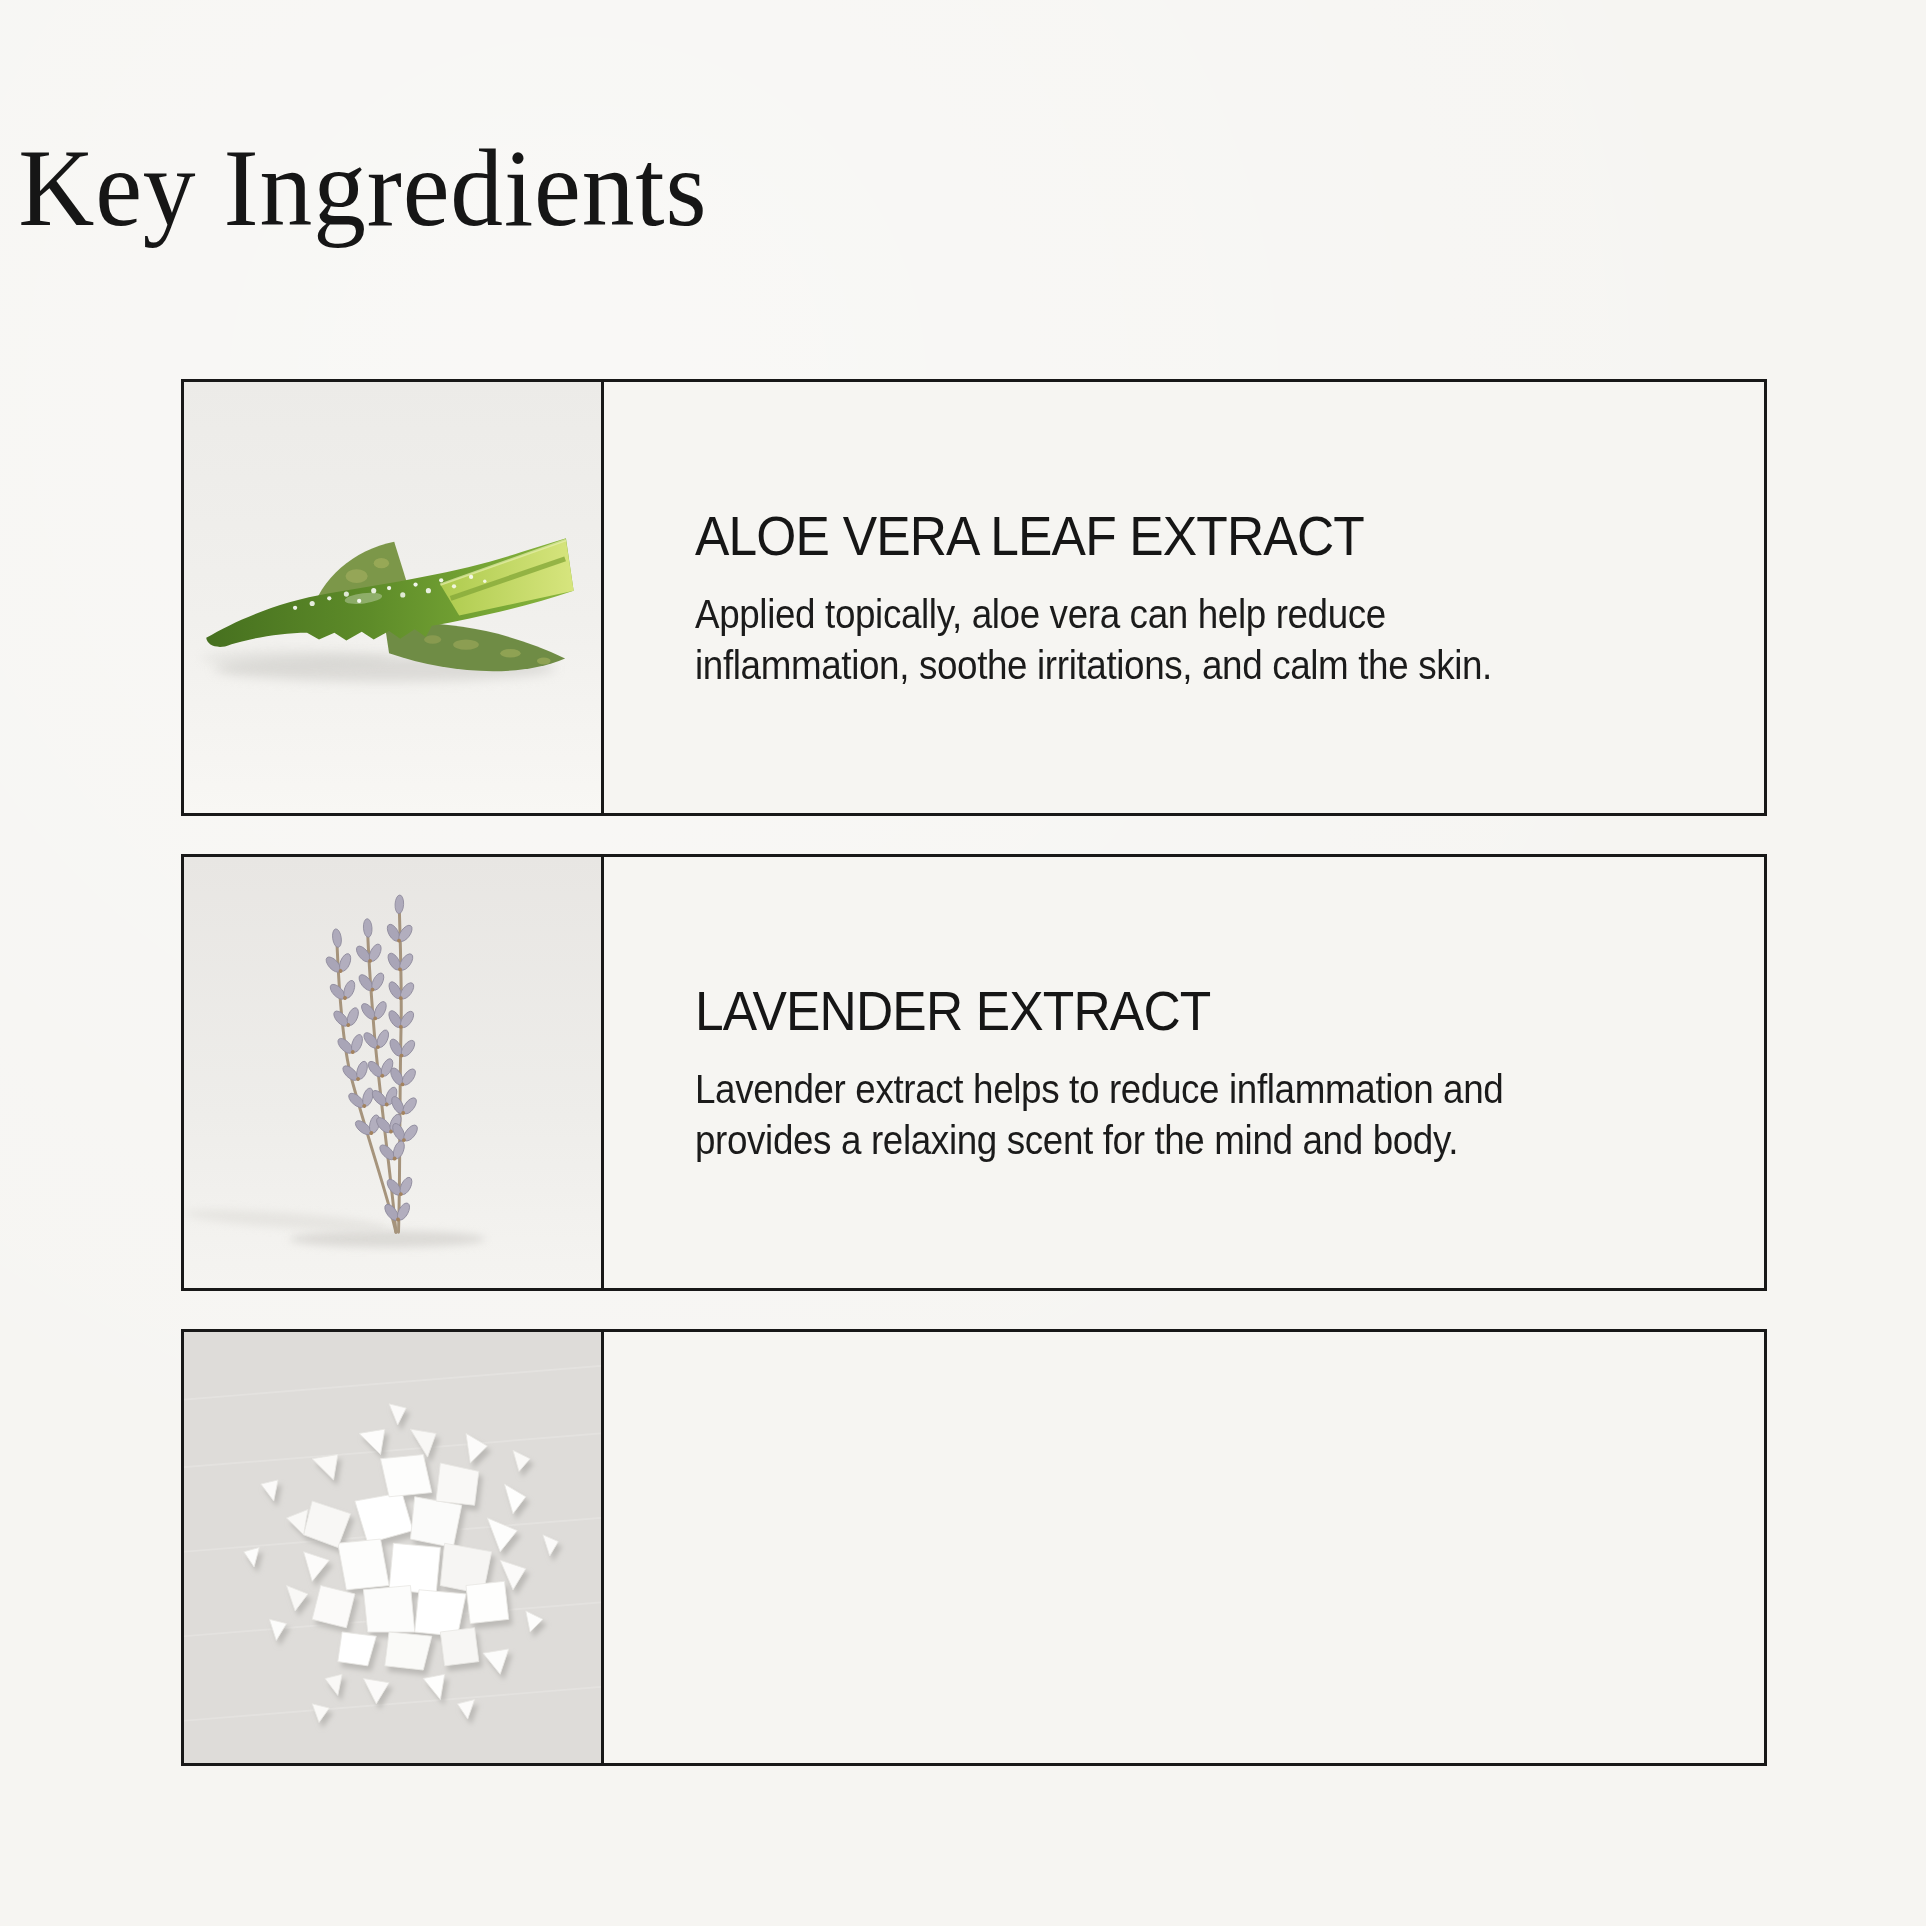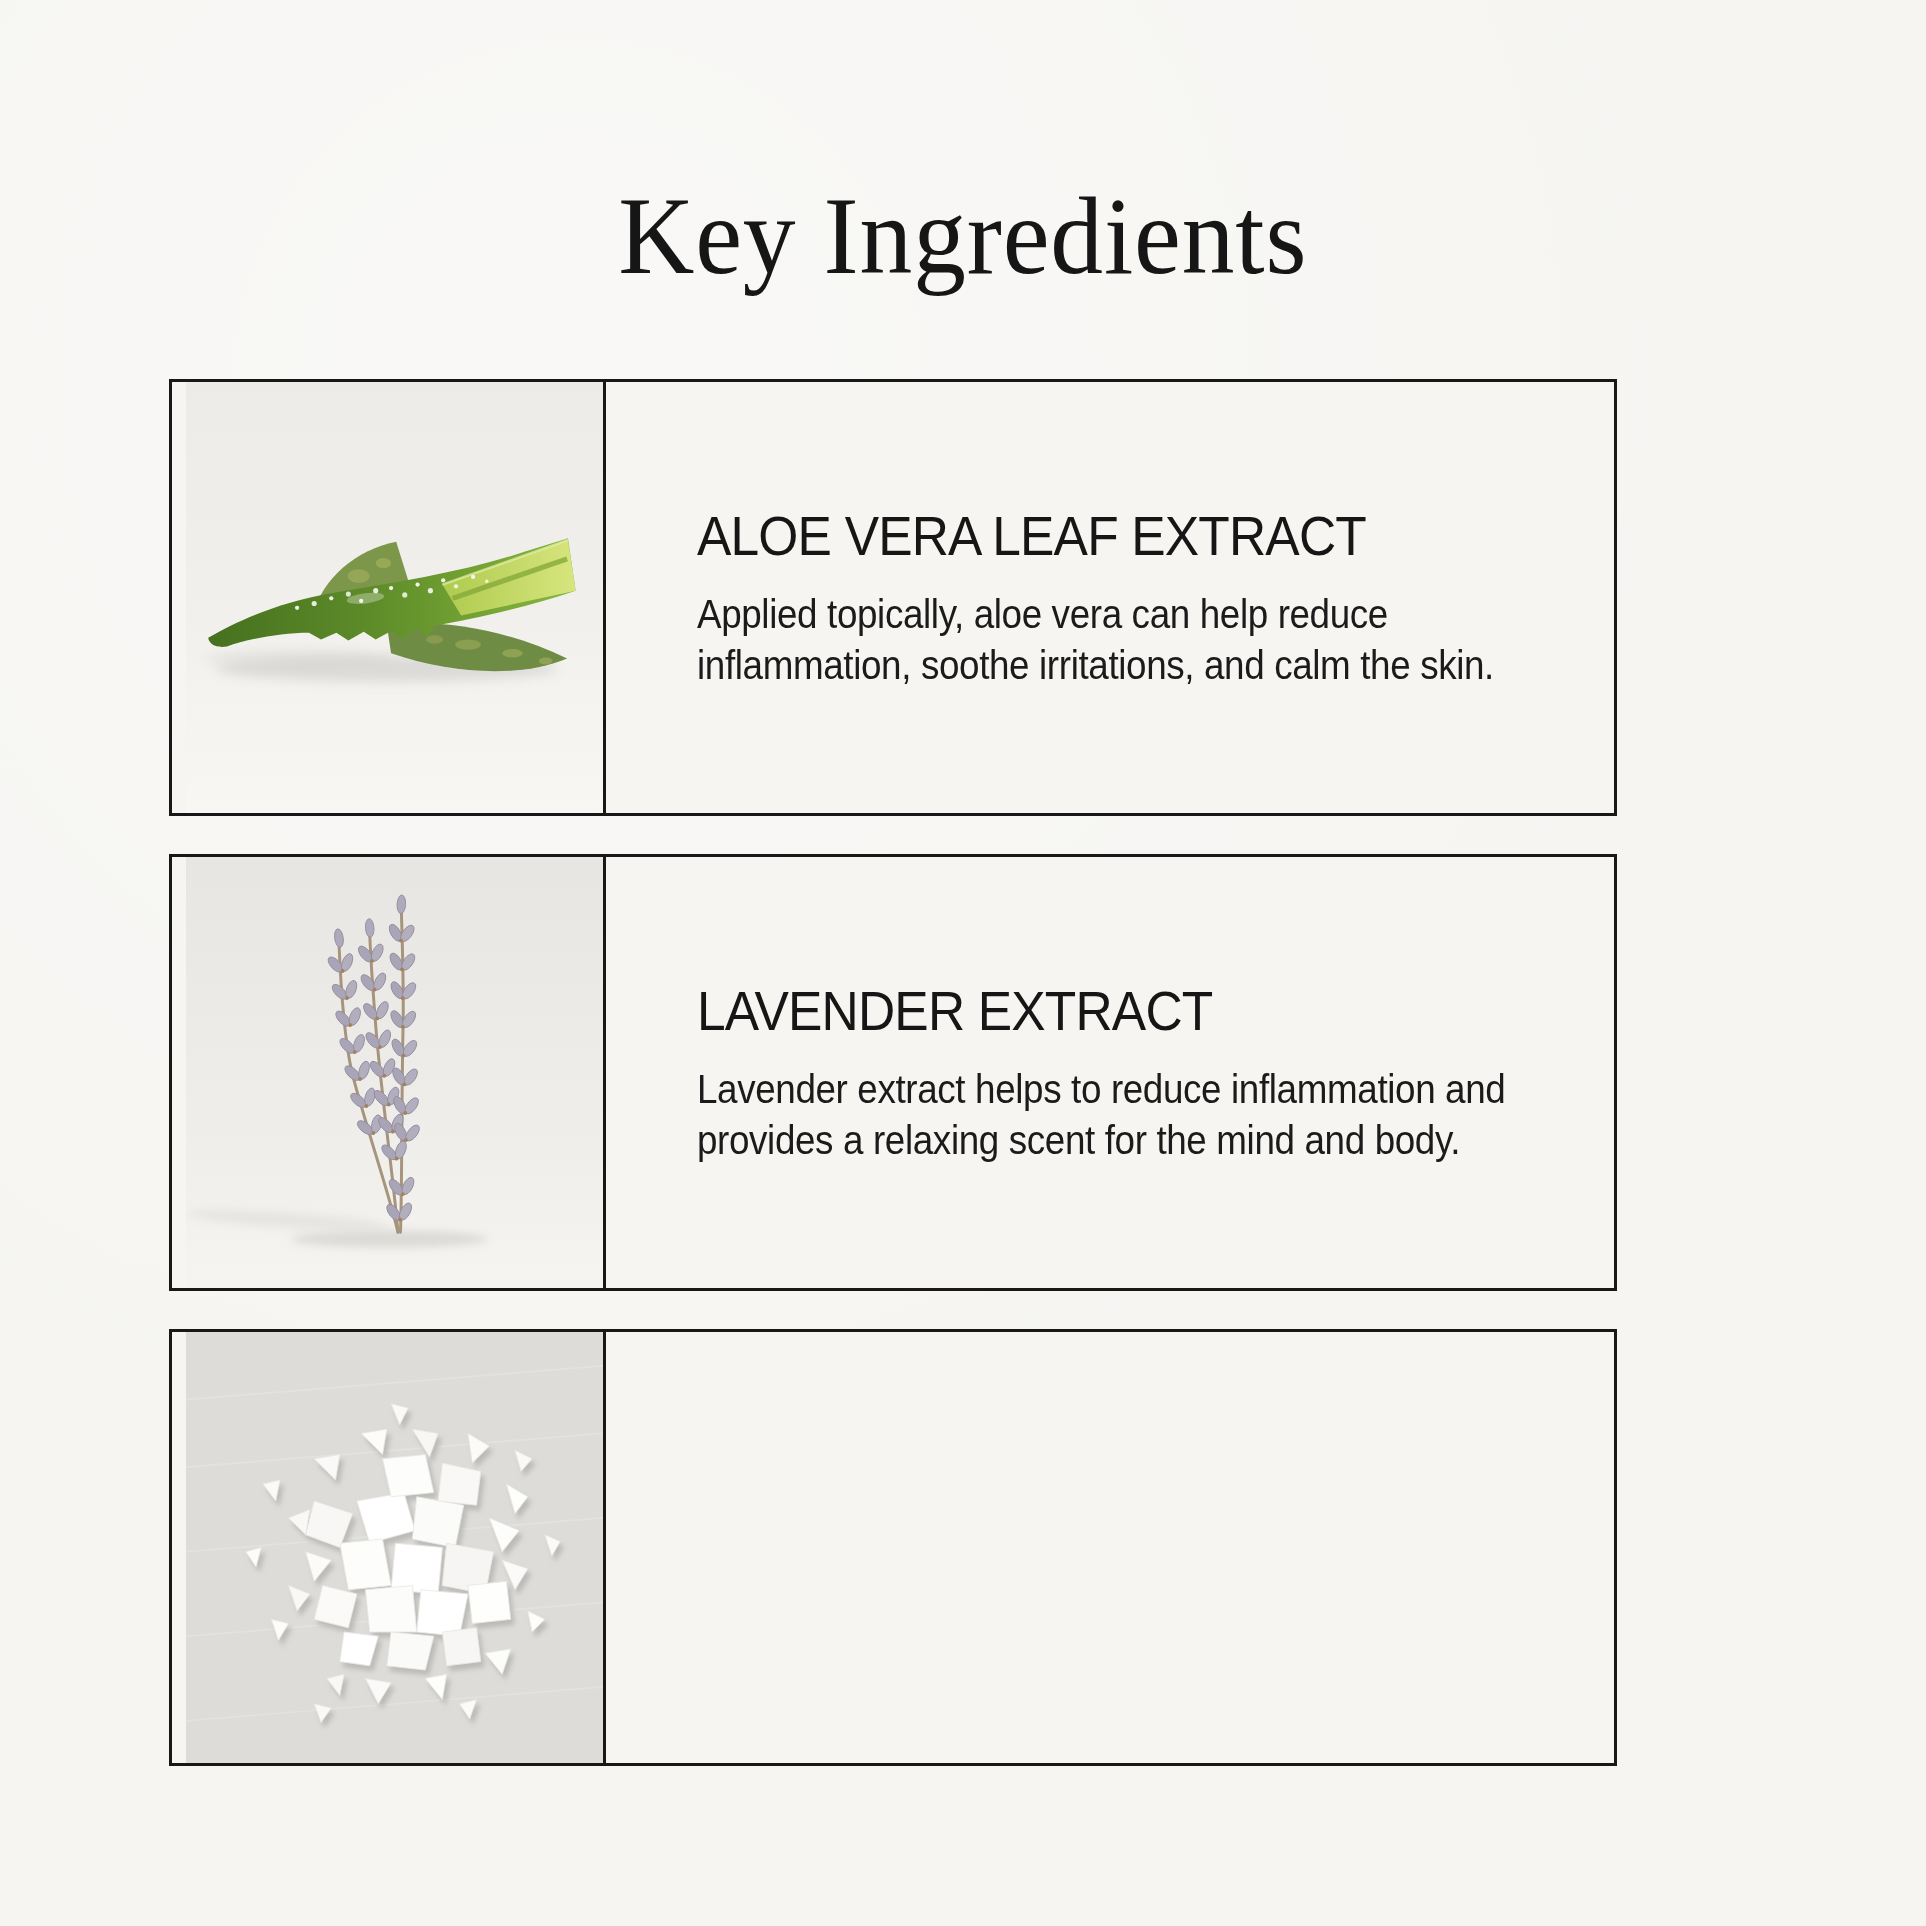--- a/index.html
+++ b/index.html
@@ -13,44 +13,42 @@
     width: 1926px; height: 1926px;
     background:
       radial-gradient(circle at 30% 20%, rgba(255,255,255,.35), rgba(0,0,0,0) 60%),
       #f6f5f2;
     overflow: hidden;
     color: #181818;
   }
   .title {
     position: absolute;
     top: 124px; left: 0; right: 0;
-    text-align: center;
+    text-align: left;
     font-family: "Liberation Serif", serif;
     font-weight: 400;
     font-size: 111px;
     line-height: 1.15;
     letter-spacing: 0.9px;
     color: #161616;
     white-space: nowrap;
-    margin-top: 48px;
   }
   .title .squeeze {
     display: inline-block;
     transform: scaleX(.95);
     transform-origin: center;
   }
   .card {
     position: absolute;
-    left: 169px;
-    width: 1448px; height: 437px;
+    left: 181px;
+    width: 1586px; height: 437px;
     border: 3.4px solid #181818;
     box-sizing: border-box;
     display: flex;
     background: #f6f5f2;
-    padding-left: 14px;
   }
   .card-1 { top: 379px; }
   .card-2 { top: 854px; }
   .card-3 { top: 1329px; }
   .photo-pane {
     flex: 0 0 420px;
     border-right: 3.4px solid #181818;
     box-sizing: border-box;
     position: relative;
     overflow: hidden;

